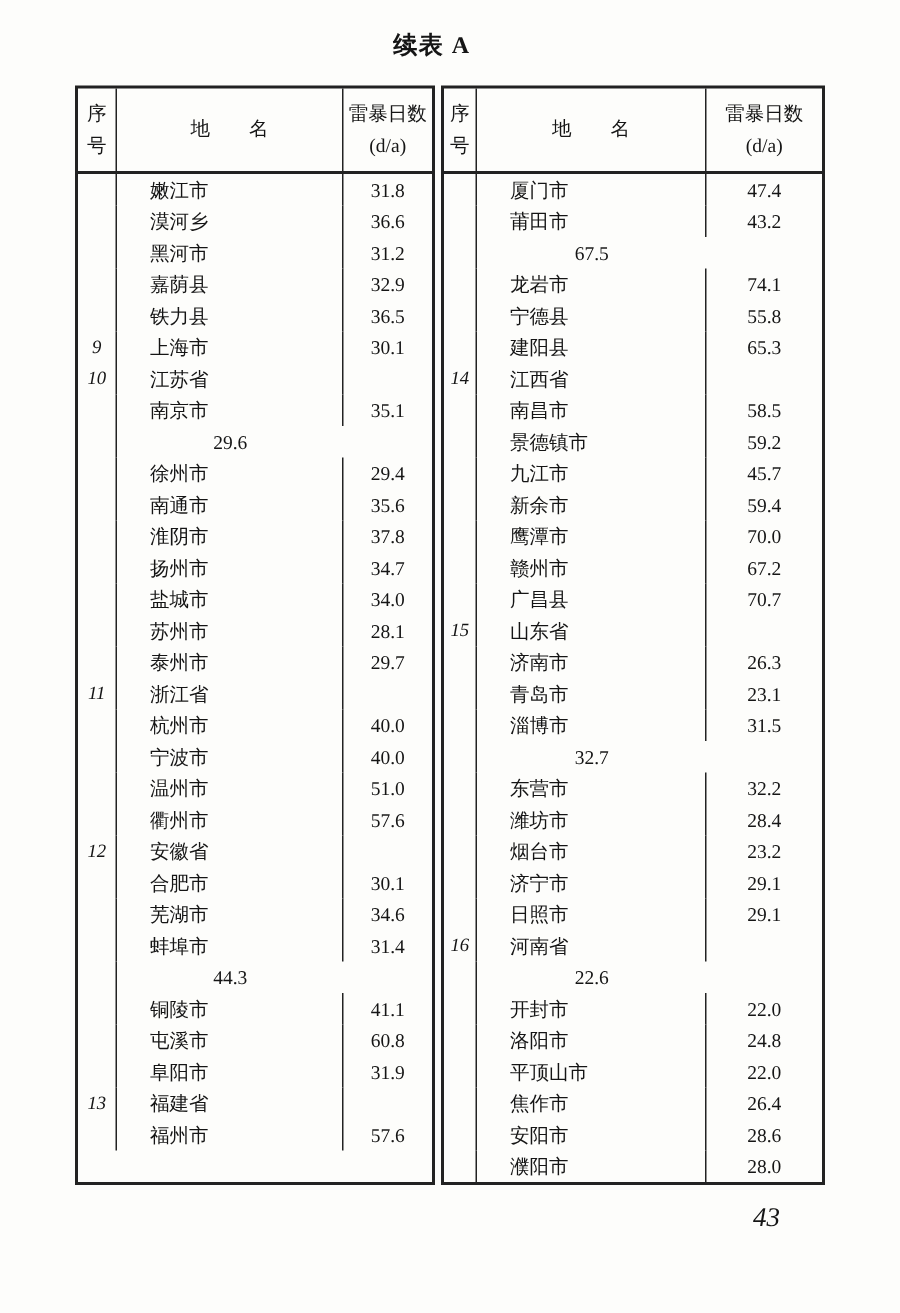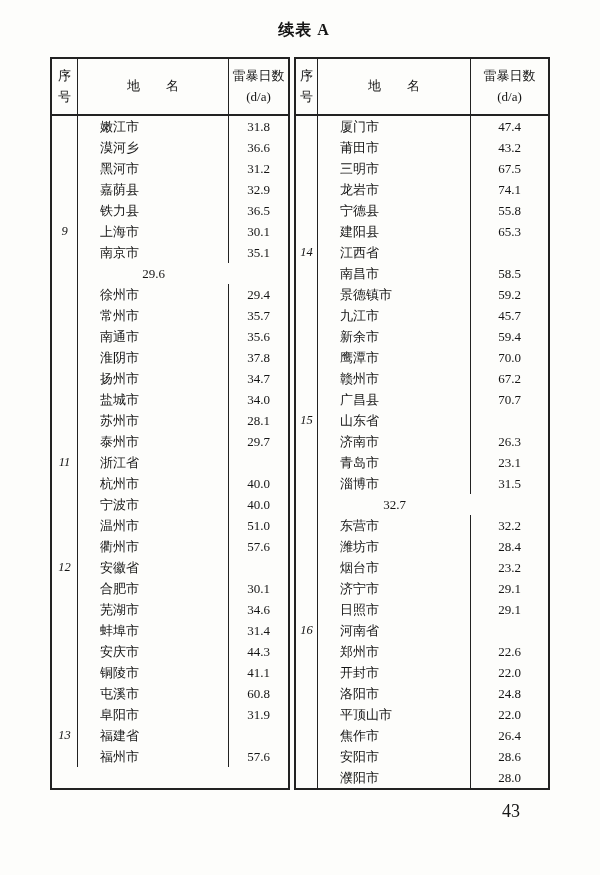--- a/index.html
+++ b/index.html
@@ -16,21 +16,21 @@
   .page {
     position: relative;
     width: 600px;
     height: 875px;
     background: #fdfdfb;
     overflow: hidden;
   }
   .doc-title {
     position: absolute;
     top: 20px;
-    left: 16px;
+    left: 0;
     width: 576px;
     text-align: center;
     font-weight: bold;
     font-size: 16px;
     letter-spacing: 1px;
     white-space: pre;
   }
   .table-wrap {
     position: absolute;
     left: 50px;
@@ -87,20 +87,21 @@
   }
   .header .cell.place {
     justify-content: center;
     padding-left: 0;
     text-align: center;
   }
   .page-number {
     position: absolute;
     top: 801px;
     right: 80px;
+    font-style: italic;
     font-size: 18px;
   }
 </style>
 </head>
 <body>
 
 <div class="page">
 
   <div class="doc-title">续表 A</div>
 
@@ -144,43 +145,43 @@
     <div class="cell place">铁力县</div>
     <div class="cell days">36.5</div>
   </div>
 
   <div class="row">
     <div class="cell serial">9</div>
     <div class="cell place">上海市</div>
     <div class="cell days">30.1</div>
   </div>
 
+  <div class="row">
+    <div class="cell serial">10</div>
+    <div class="cell place">江苏省</div>
+    <div class="cell days"></div>
+  </div>
 
   <div class="row">
     <div class="cell serial"></div>
     <div class="cell place">南京市</div>
     <div class="cell days">35.1</div>
   </div>
 
   <div class="row">
     <div class="cell serial"></div>
     <div class="cell days">29.6</div>
   </div>
 
   <div class="row">
     <div class="cell serial"></div>
     <div class="cell place">徐州市</div>
     <div class="cell days">29.4</div>
   </div>
 
-  <div class="row">
-    <div class="cell serial"></div>
-    <div class="cell place">常州市</div>
-    <div class="cell days">35.7</div>
-  </div>
 
   <div class="row">
     <div class="cell serial"></div>
     <div class="cell place">南通市</div>
     <div class="cell days">35.6</div>
   </div>
 
   <div class="row">
     <div class="cell serial"></div>
     <div class="cell place">淮阴市</div>
@@ -260,21 +261,20 @@
   </div>
 
   <div class="row">
     <div class="cell serial"></div>
     <div class="cell place">蚌埠市</div>
     <div class="cell days">31.4</div>
   </div>
 
   <div class="row">
     <div class="cell serial"></div>
-    <div class="cell place">安庆市</div>
     <div class="cell days">44.3</div>
   </div>
 
   <div class="row">
     <div class="cell serial"></div>
     <div class="cell place">铜陵市</div>
     <div class="cell days">41.1</div>
   </div>
 
   <div class="row">
@@ -319,21 +319,20 @@
   </div>
 
   <div class="row">
     <div class="cell serial"></div>
     <div class="cell place">莆田市</div>
     <div class="cell days">43.2</div>
   </div>
 
   <div class="row">
     <div class="cell serial"></div>
-    <div class="cell place">三明市</div>
     <div class="cell days">67.5</div>
   </div>
 
   <div class="row">
     <div class="cell serial"></div>
     <div class="cell place">龙岩市</div>
     <div class="cell days">74.1</div>
   </div>
 
   <div class="row">
@@ -456,21 +455,20 @@
   </div>
 
   <div class="row">
     <div class="cell serial">16</div>
     <div class="cell place">河南省</div>
     <div class="cell days"></div>
   </div>
 
   <div class="row">
     <div class="cell serial"></div>
-    <div class="cell place">郑州市</div>
     <div class="cell days">22.6</div>
   </div>
 
   <div class="row">
     <div class="cell serial"></div>
     <div class="cell place">开封市</div>
     <div class="cell days">22.0</div>
   </div>
 
   <div class="row">

